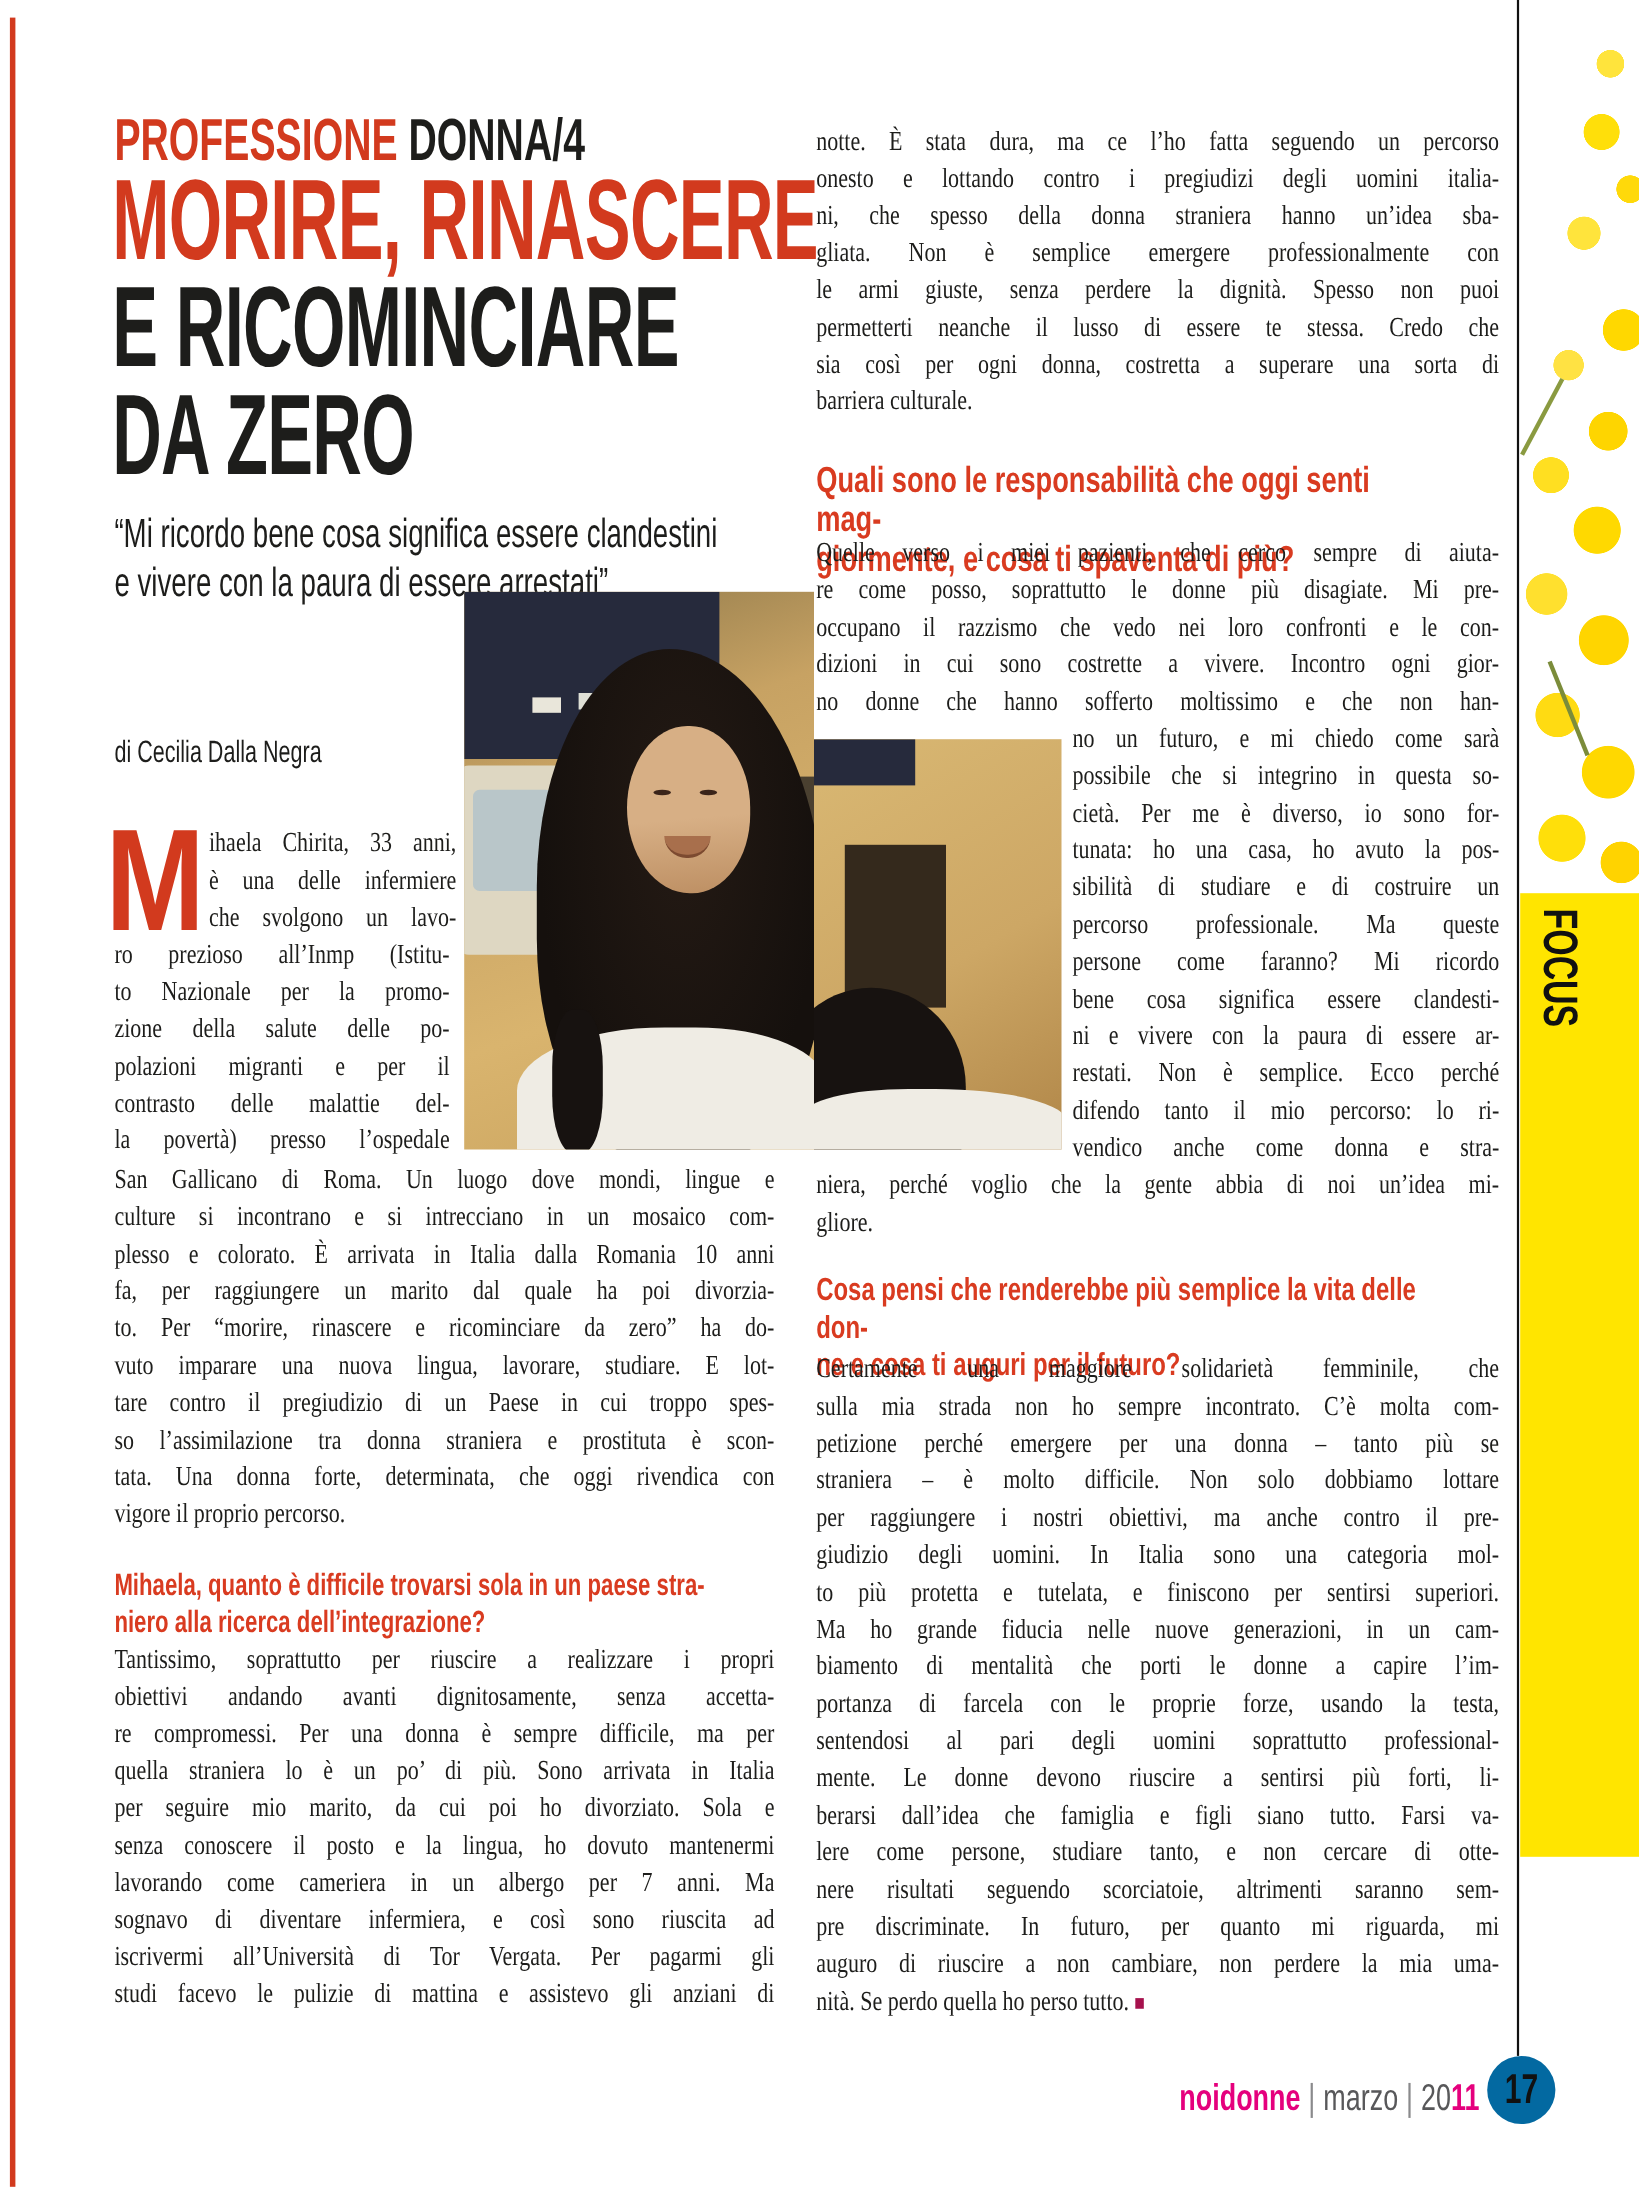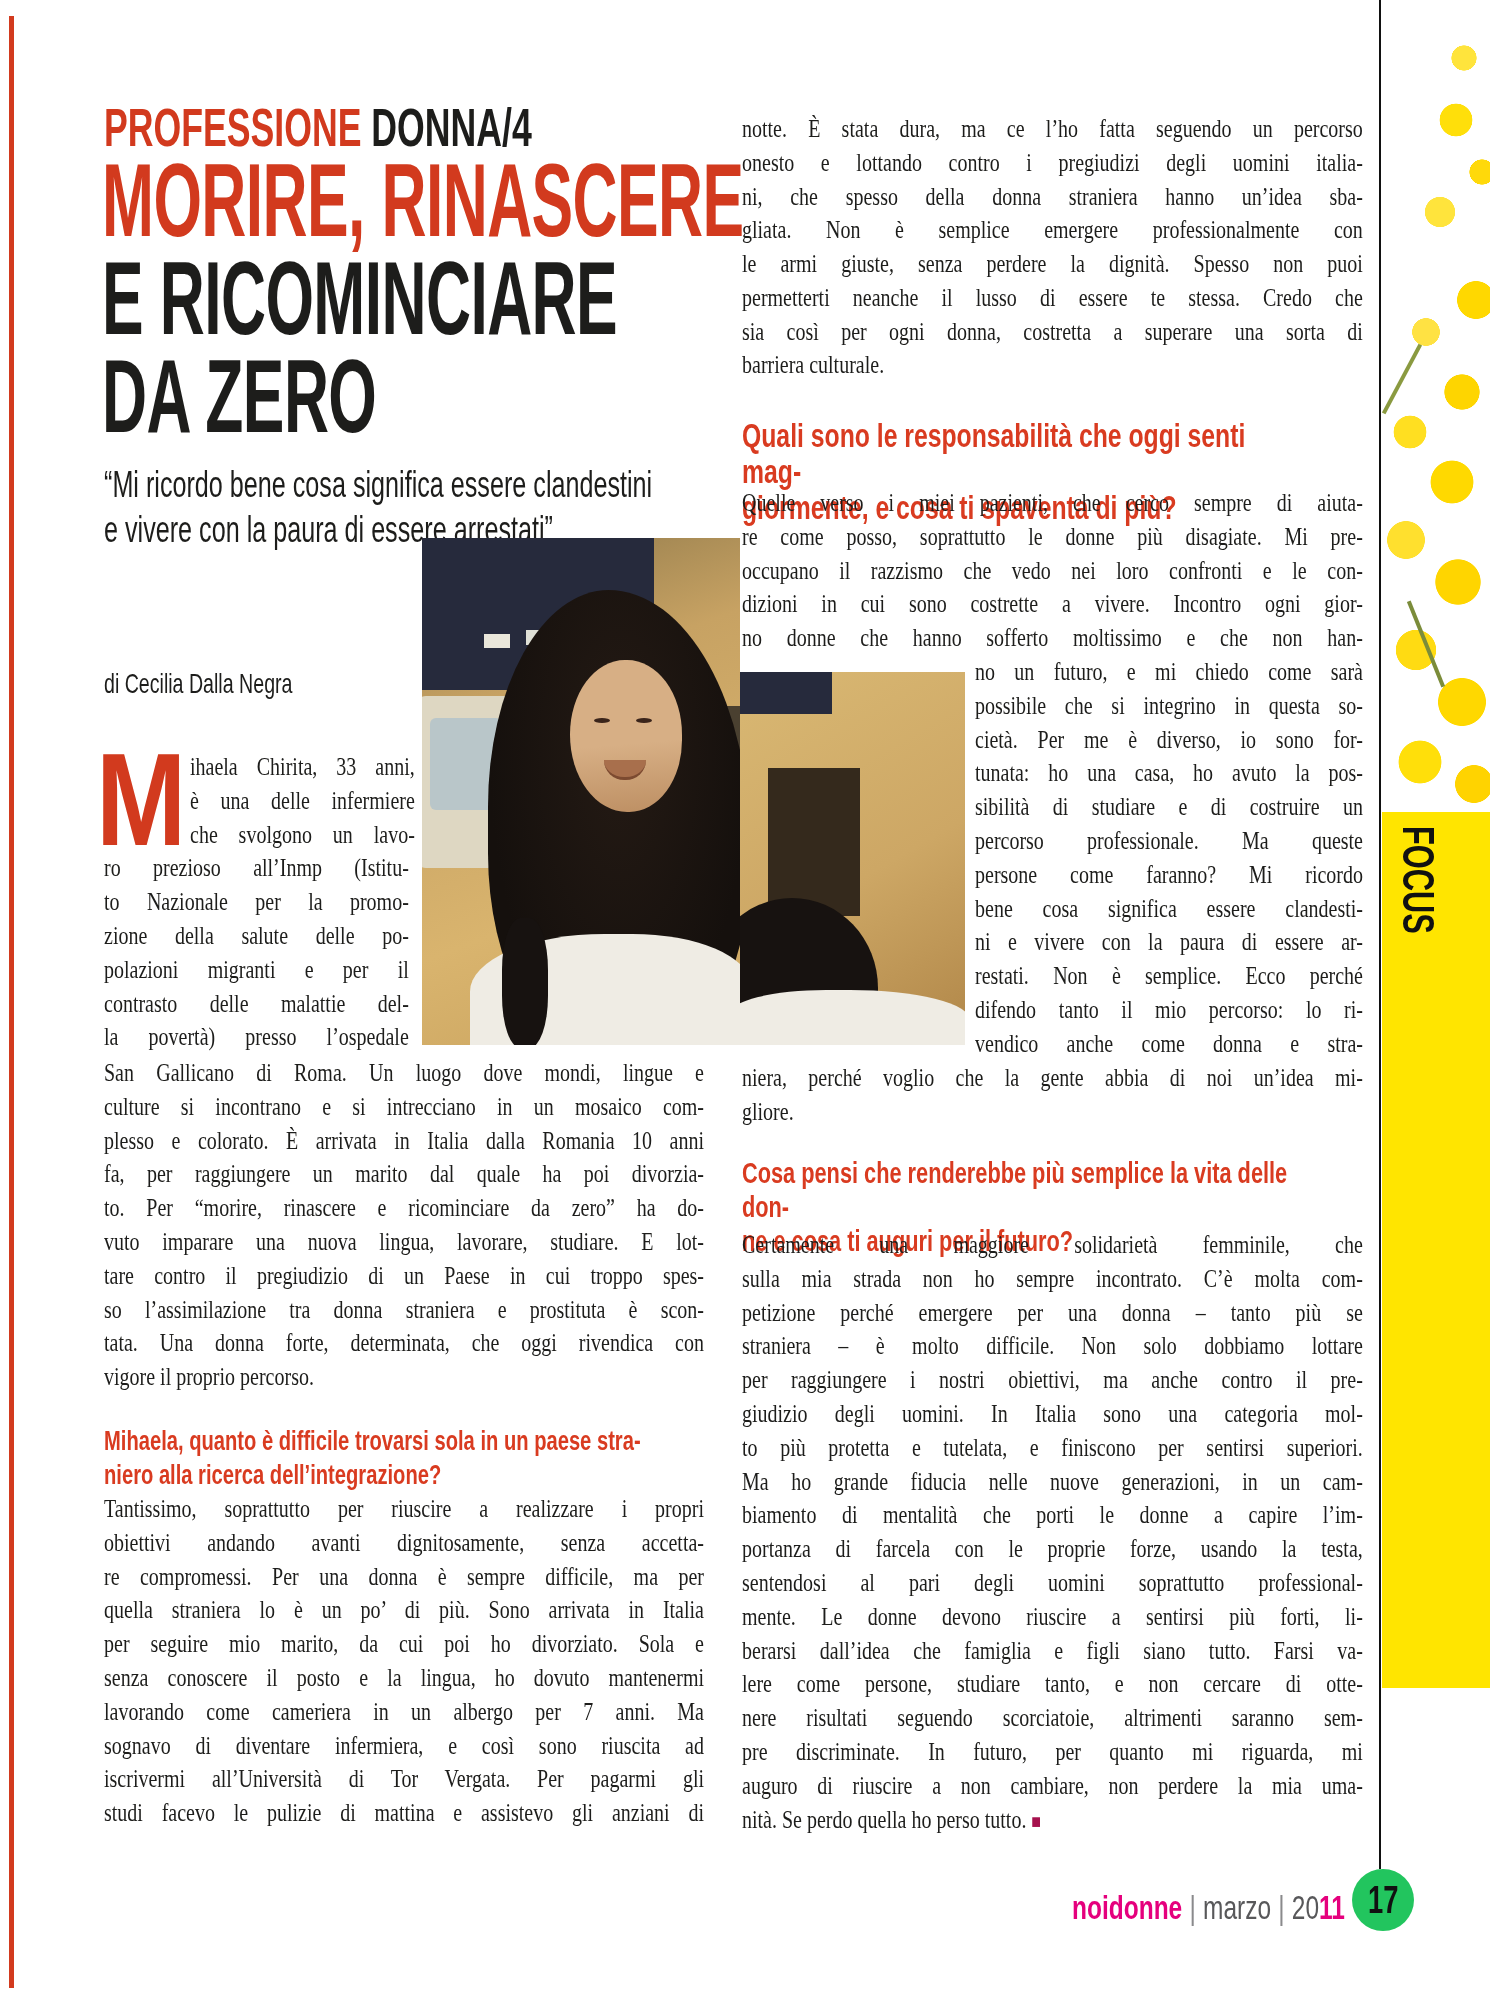--- a/index.html
+++ b/index.html
@@ -117,21 +117,21 @@
                white-space:nowrap;transform:rotate(90deg) scaleX(0.70);transform-origin:0 0;
                line-height:52px;}
 
   
   .footer{right:145px;top:1888px;font-size:34px;white-space:nowrap;
           transform:scaleX(0.72);transform-origin:100% 0;color:#58585a;}
   .footer .brand{color:#e5007d;font-weight:700;}
   .footer .sep{color:#8a8a8c;margin:0 10px;font-weight:300;}
   .footer .pink{color:#e5007d;font-weight:700;}
   .page-circle{left:1352px;top:1869px;width:62px;height:62px;border-radius:50%;
-               background:#22c55e;display:flex;align-items:center;justify-content:center;}
+               background:#0369a1;display:flex;align-items:center;justify-content:center;}
   .page-circle span{font-size:38px;font-weight:700;color:#111;transform:scaleX(0.72);}
 </style>
 </head>
 <body>
 
 <div class="page">
 
   <div class="abs edge-red"></div>
 
   <div class="abs kicker">

